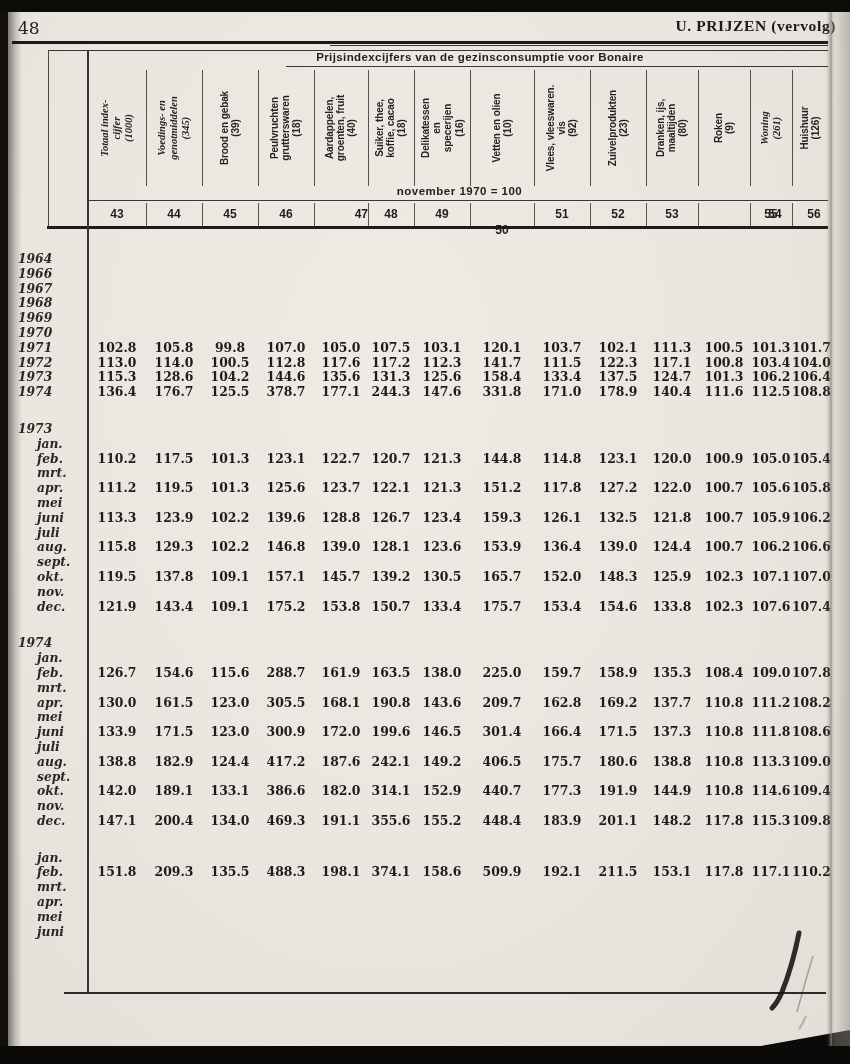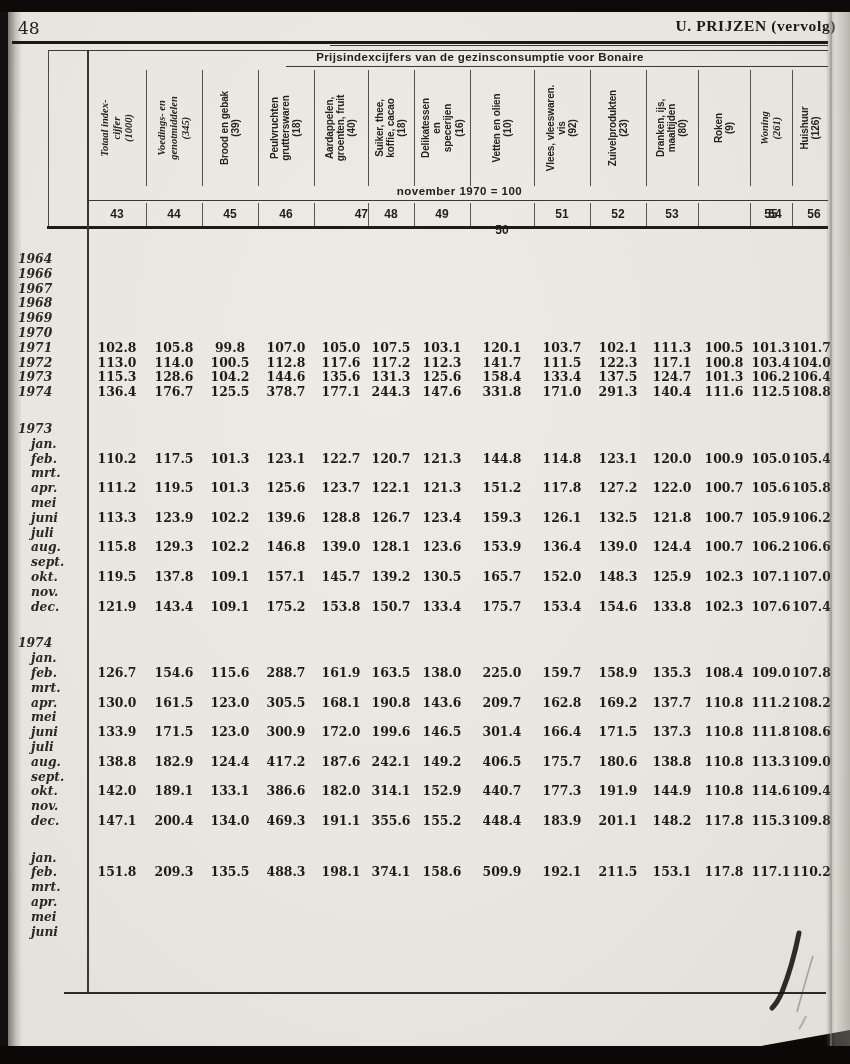--- a/index.html
+++ b/index.html
@@ -38,21 +38,21 @@
   .vsep.n{top:203px;height:23px;background:#5a554e;}
   .colnum{position:absolute;top:205px;text-align:center;
           font:700 12px/18px "Liberation Sans",sans-serif;color:#211e1a;}
 
   #rows{position:absolute;left:14px;top:252px;width:814px;}
   .tr{display:grid;grid-template-columns:74px 58px 56px 56px 56px 54px 46px 56px 64px 56px 56px 52px 52px 42px 36px;
       height:14.8px;}
   .gap{height:22px;}
   .td{overflow:visible;white-space:nowrap;}
   .lab{font:italic 700 12.3px/14.8px "DejaVu Serif",serif;color:#2b2722;padding-left:4px;}
-  .lab.mon{padding-left:17px;}
+  .lab.mon{padding-left:23px;}
   .val{font:600 12.4px/14.8px "DejaVu Serif",serif;text-align:center;color:#1f1c18;}
 
   .marks{position:absolute;left:0;top:0;pointer-events:none;}
 </style>
 </head>
 <body>
 
 <div id="page">
   <div class="paper"></div>
   <div class="left-shade"></div>
@@ -316,21 +316,21 @@
         <div class="td lab">1974</div>
         <div class="td val">136.4</div>
         <div class="td val">176.7</div>
         <div class="td val">125.5</div>
         <div class="td val">378.7</div>
         <div class="td val">177.1</div>
         <div class="td val">244.3</div>
         <div class="td val">147.6</div>
         <div class="td val">331.8</div>
         <div class="td val">171.0</div>
-        <div class="td val">291.3</div>
+        <div class="td val">178.9</div>
         <div class="td val">140.4</div>
         <div class="td val">111.6</div>
         <div class="td val">112.5</div>
         <div class="td val">108.8</div>
       </div>
       <div class="gap"></div>
       <div class="tr">
         <div class="td lab">1973</div>
         <div class="td val"></div>
         <div class="td val"></div>

